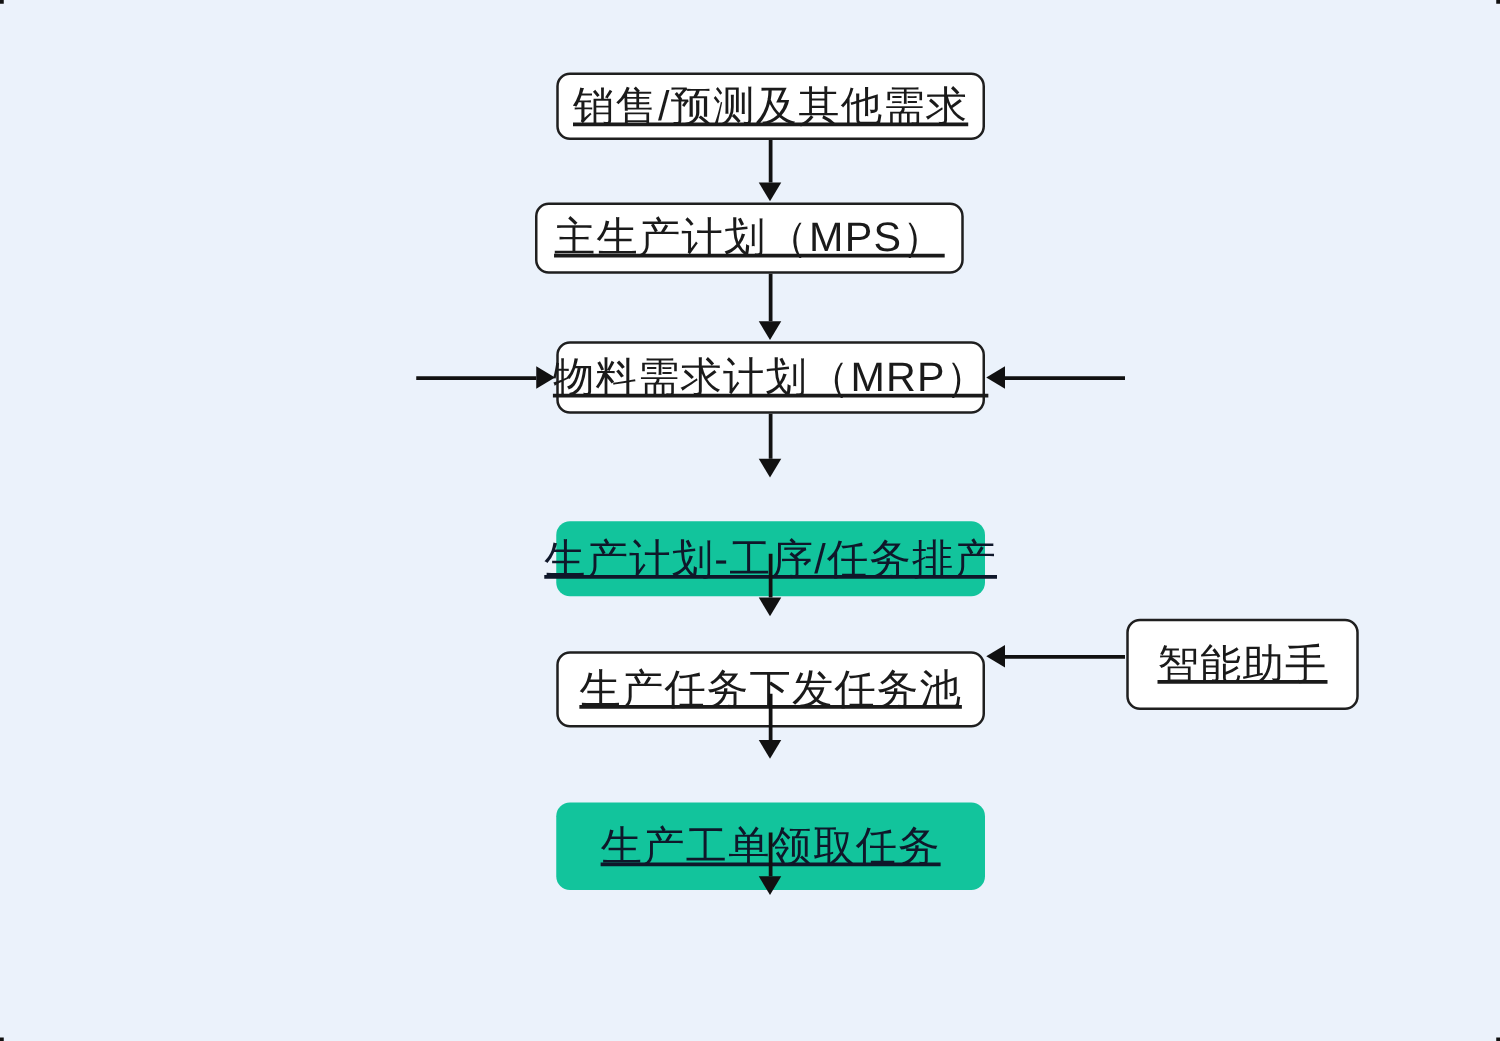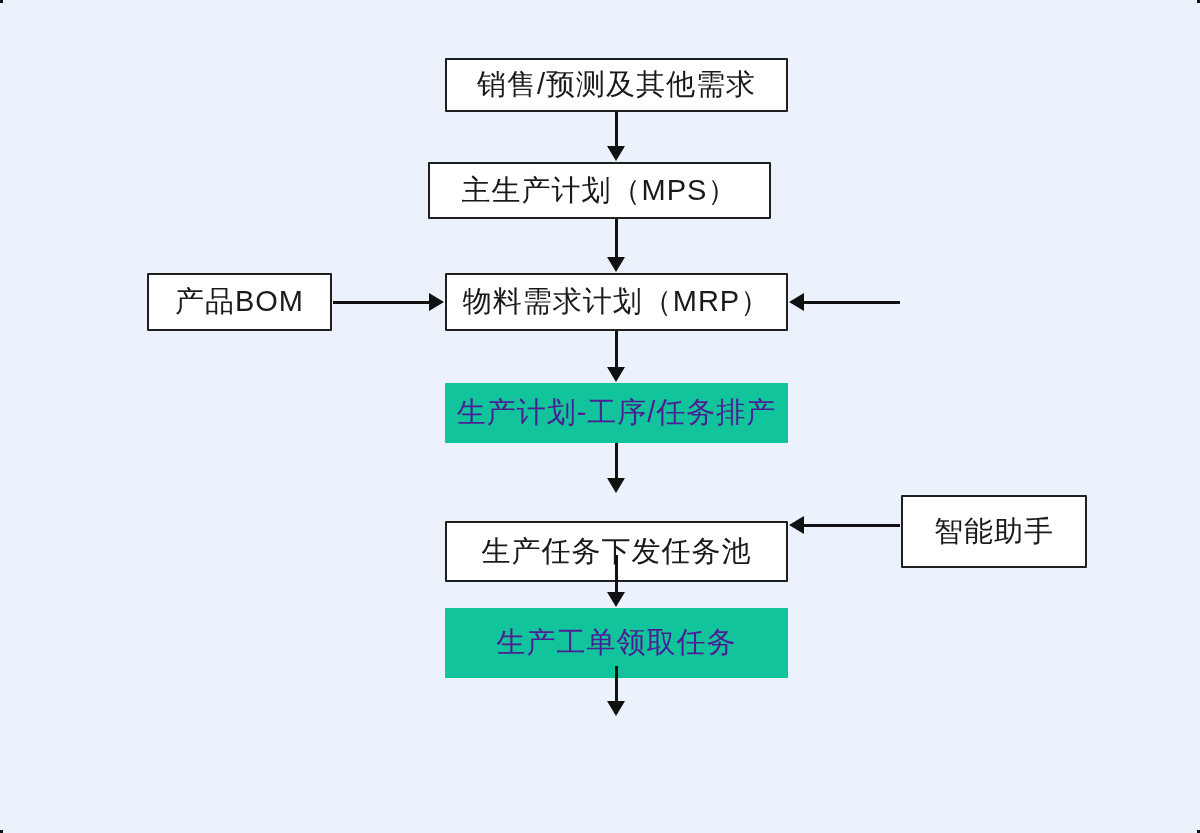--- a/index.html
+++ b/index.html
@@ -19,30 +19,32 @@
     inset: 0;
   }
   .node {
     position: absolute;
     box-sizing: border-box;
     display: flex;
     align-items: center;
     justify-content: center;
     background: #ffffff;
     border: 2px solid #1f1f1f;
-    border-radius: 1px;
+    border-radius: 11px;
     color: #1a1a1a;
-    font-size: 29px;
+    font-size: 33px;
     letter-spacing: 1px;
     white-space: nowrap;
+    text-decoration: underline;
   }
   .node.accent {
     background: #12c49c;
     border: none;
-    color: #4c1d95;
+    color: #0f172a;
+    margin-top: 34px;
   }
   
   .arrow-v {
     position: absolute;
     width: 18px;
     display: flex;
     flex-direction: column;
     align-items: center;
   }
   .arrow-v .shaft {
@@ -98,21 +100,20 @@
 
   <div class="node" style="left:445px; top:273px; width:343px; height:58px;">物料需求计划（MRP）</div>
 
   <div class="node accent" style="left:445px; top:383px; width:343px; height:60px;">生产计划-工序/任务排产</div>
 
   <div class="node" style="left:445px; top:494px; width:343px; height:61px;margin-top:27px;">生产任务下发任务池</div>
 
   <div class="node accent" style="left:445px; top:608px; width:343px; height:70px;">生产工单领取任务</div>
 
 
-  <div class="node" style="left:147px; top:273px; width:185px; height:58px;">产品BOM</div>
 
 
   <div class="node" style="left:901px; top:495px; width:186px; height:73px;">智能助手</div>
 
   <div class="arrow-v" style="left:607px; top:112px; height:49px;">
     <div class="shaft"></div>
     <div class="head-down"></div>
   </div>
 
   <div class="arrow-v" style="left:607px; top:219px; height:53px;">

